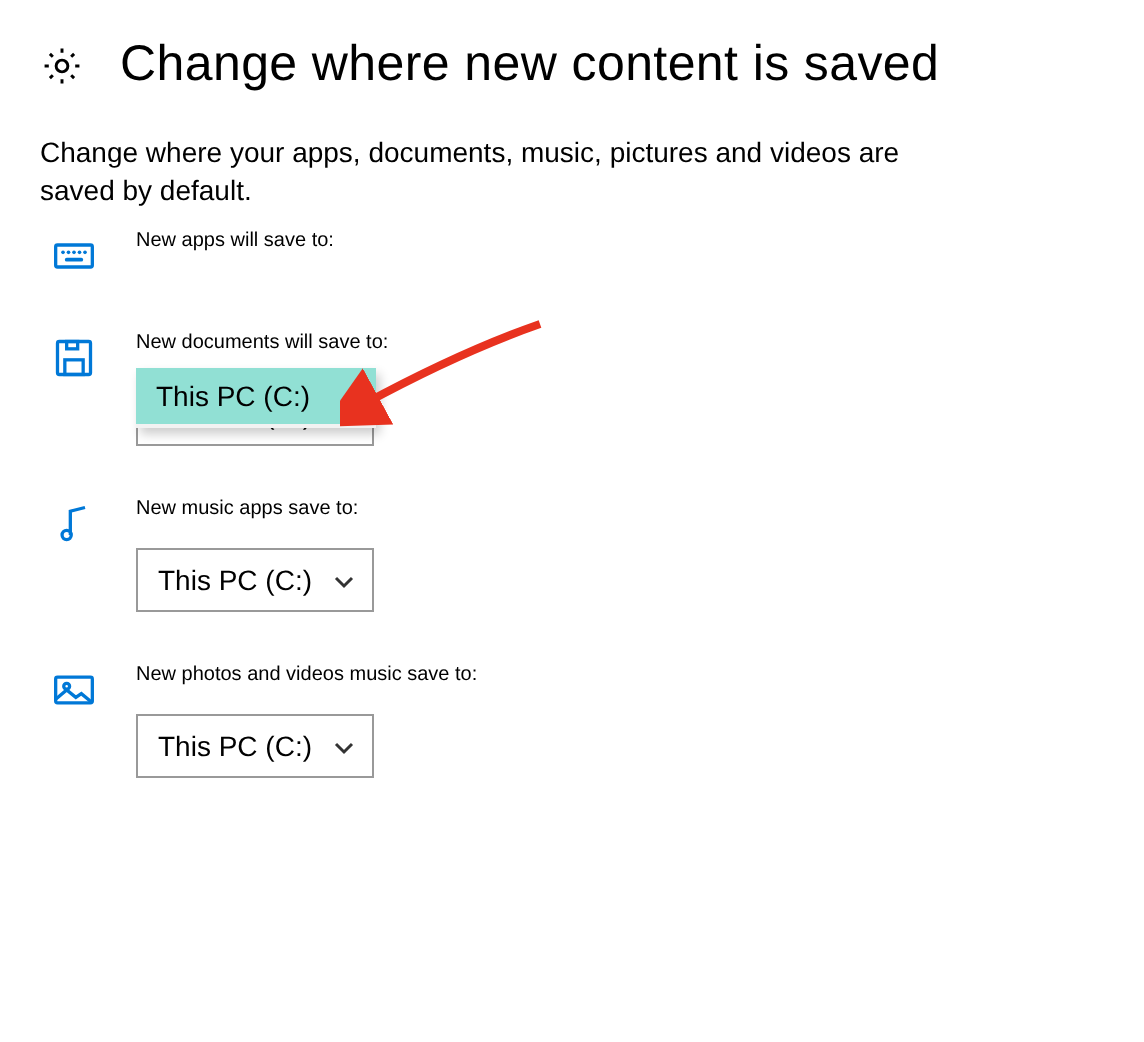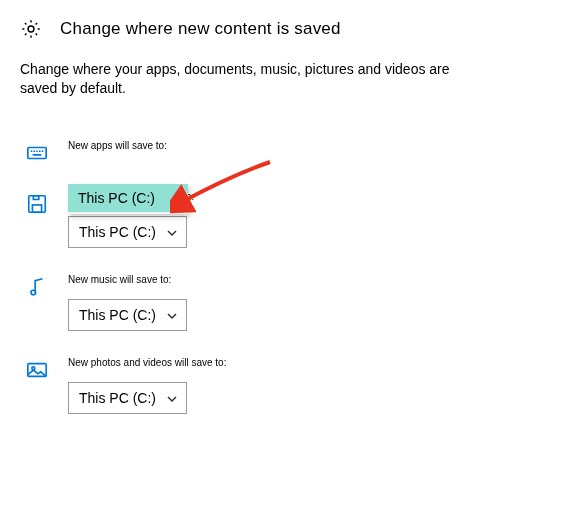--- a/index.html
+++ b/index.html
@@ -23,28 +23,28 @@
   }
   .title-row .gear {
     width: 22px;
     height: 22px;
     margin-right: 18px;
     flex: none;
     color: #000;
   }
   .title-row h1 {
     font-weight: 400;
-    font-size: 17px;
+    font-size: 25px;
     margin: 0;
     letter-spacing: 0.2px;
   }
   .desc {
     font-size: 14px;
     line-height: 1.35;
-    margin-bottom: 42px;
+    margin-bottom: 10px;
     max-width: 430px;
   }
   .section {
     display: flex;
     margin-bottom: 26px;
   }
   .icon-col {
     width: 48px;
     flex: none;
     padding-top: 2px;
@@ -161,21 +161,21 @@
   <div class="section">
     <div class="icon-col">
       <span>
         <svg viewBox="0 0 24 24" fill="none" stroke="#0078d7" stroke-width="1.8">
           <path d="M10 18V5l8-2"></path>
           <circle cx="8" cy="18" r="2.5"></circle>
         </svg>
       </span>
     </div>
     <div class="content-col">
-      <div class="label">New music will save to:</div>
+      <div class="label">New music apps save to:</div>
       <div class="combo">
         <span>This PC (C:)</span>
         <span class="caret">
           <svg viewBox="0 0 12 12" fill="none" stroke="#333" stroke-width="1.5">
               <path d="M2 4l4 4 4-4"></path>
             </svg>
         </span>
       </div>
     </div>
   </div>
@@ -184,21 +184,21 @@
     <div class="icon-col">
       <span>
         <svg viewBox="0 0 24 24" fill="none" stroke="#0078d7" stroke-width="1.8">
           <rect x="2" y="5" width="20" height="14" rx="1"></rect>
           <circle cx="8" cy="10" r="1.6"></circle>
           <path d="M2 17l6-5 5 4 3-2 6 5"></path>
         </svg>
       </span>
     </div>
     <div class="content-col">
-      <div class="label">New photos and videos will save to:</div>
+      <div class="label">New photos and videos music save to:</div>
       <div class="combo">
         <span>This PC (C:)</span>
         <span class="caret">
           <svg viewBox="0 0 12 12" fill="none" stroke="#333" stroke-width="1.5">
               <path d="M2 4l4 4 4-4"></path>
             </svg>
         </span>
       </div>
     </div>
   </div>

